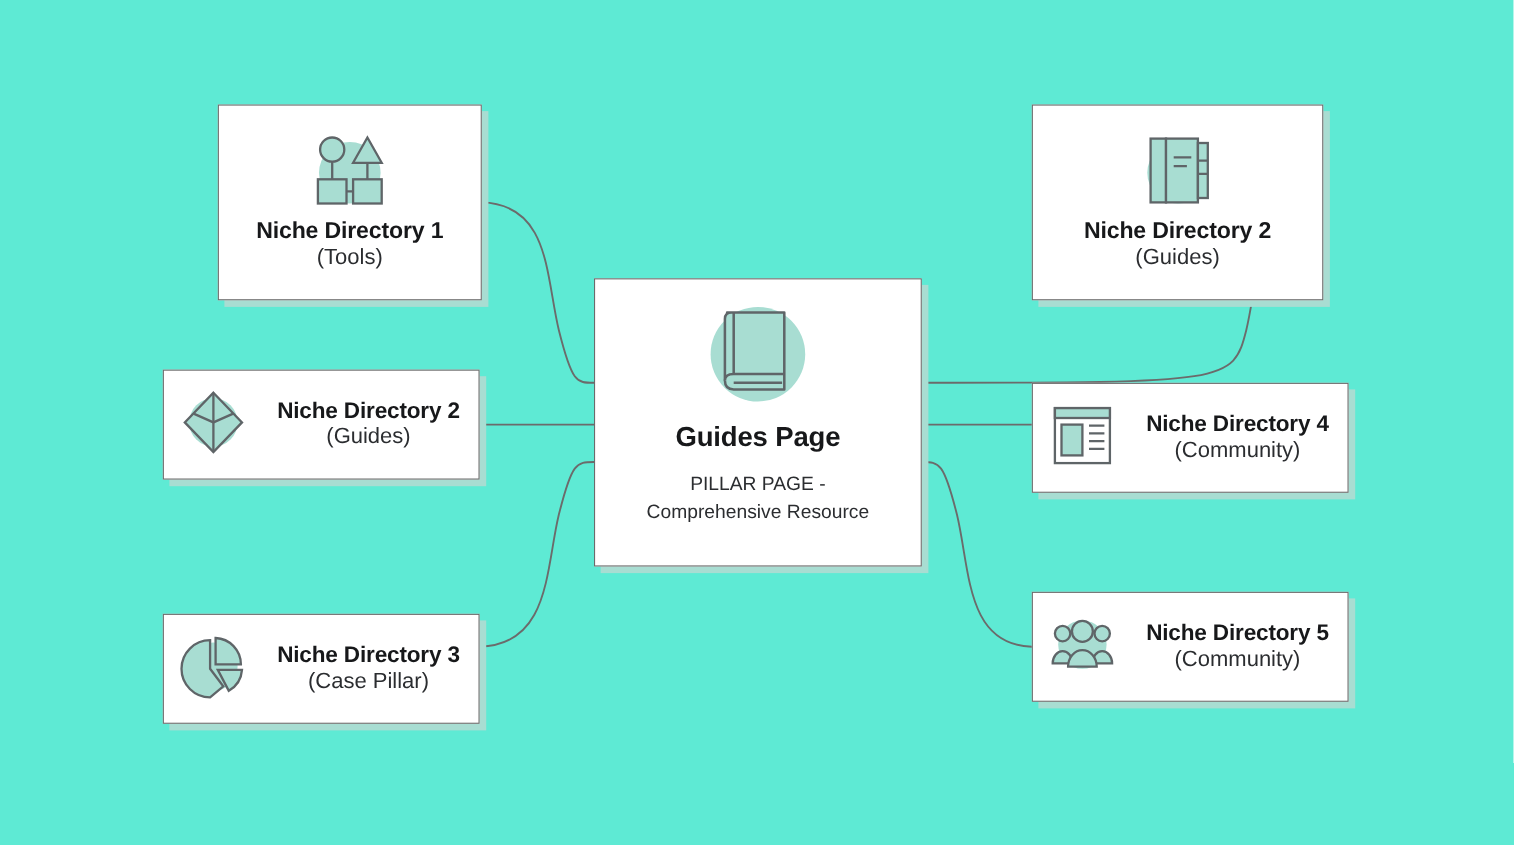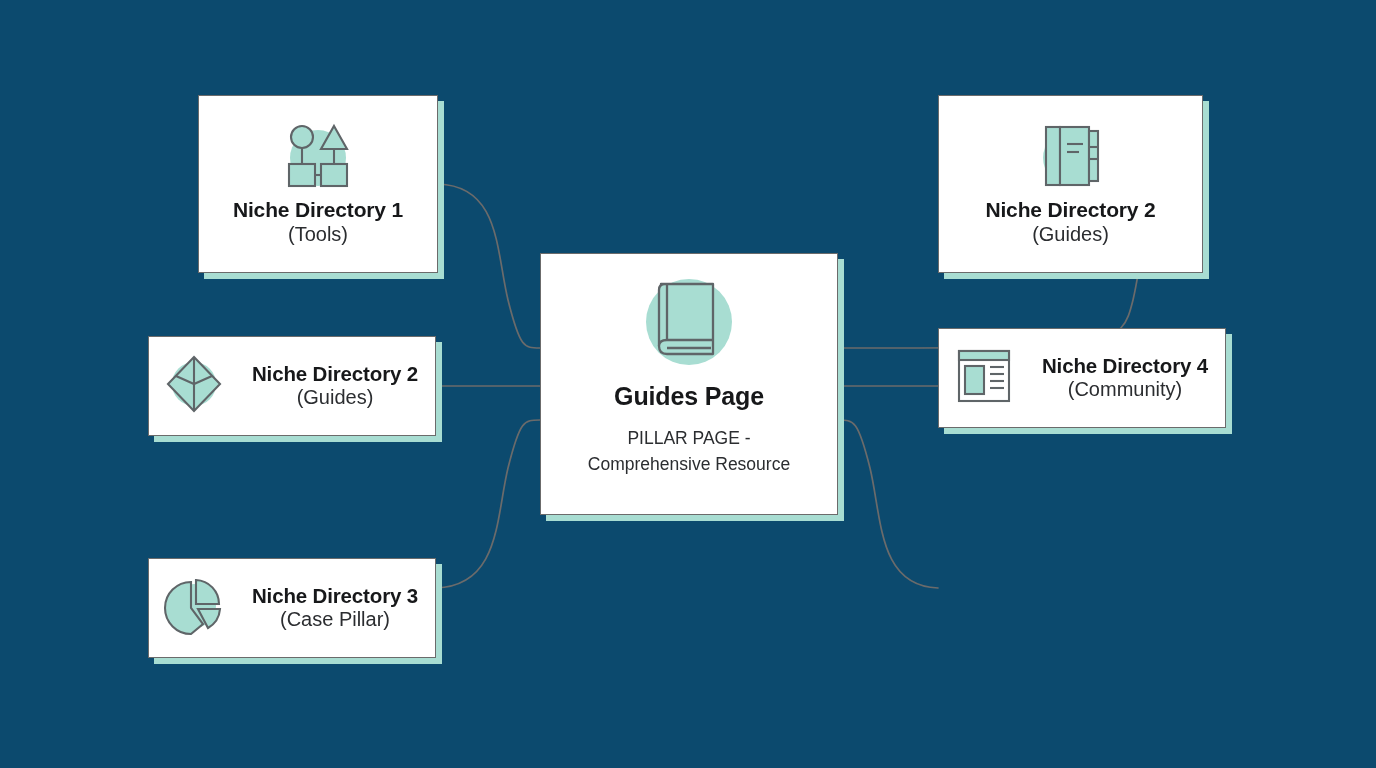--- a/index.html
+++ b/index.html
@@ -4,21 +4,21 @@
 <style>
   html, body {
     margin: 0;
     padding: 0;
     background: #ffffff;
   }
   #canvas {
     position: relative;
     width: 1376px;
     height: 768px;
-    background: #0c4a6e;
+    background: #5eead4;
     overflow: hidden;
     font-family: "Liberation Sans", sans-serif;
   }
   #edges {
     position: absolute;
     left: 0; top: 0;
     width: 1376px;
     height: 768px;
     pointer-events: none;
   }
@@ -83,21 +83,21 @@
     font-size: 17.5px;
     color: #2b2d30;
     text-align: center;
     line-height: 1.5;
     white-space: pre-line;
   }
   
   #node-tl { left: 198px; top: 95px;  width: 240px; height: 178px; }
   #node-tr { left: 938px; top: 95px;  width: 265px; height: 178px; }
   #node-ml { left: 148px; top: 336px; width: 288px; height: 100px; }
-  #node-mr { left: 938px; top: 328px; width: 288px; height: 100px; }
+  #node-mr { left: 938px; top: 348px; width: 288px; height: 100px; }
   #node-bl { left: 148px; top: 538px; width: 288px; height: 100px; margin-top: 20px; }
   #node-br { left: 938px; top: 538px; width: 288px; height: 100px; }
   #node-tl .title, #node-tr .title { font-size: 21px; }
 </style>
 </head>
 <body>
 
 <div id="canvas">
 
   <svg id="edges" viewBox="0 0 1376 768" width="1376" height="768">
@@ -201,20 +201,39 @@
           <path d="M 35 33 L 57 33 A 24 24 0 0 1 45 52 Z"></path>
         </g>
       </svg>
     </span>
     <span class="node-text">
       <span class="title">Niche Directory 3</span>
       <span class="subtitle">(Case Pillar)</span>
     </span>
   </div>
 
+  <div class="node horizontal" id="node-br">
+    <span class="node-icon">
+      <svg width="62" height="60" viewBox="0 0 62 60">
+        <circle cx="31" cy="30" r="22" fill="#a8ddd2"></circle>
+        <g stroke="#5f6568" stroke-width="2.1" fill="#a8ddd2">
+          <circle cx="13" cy="20" r="7"></circle>
+          <path d="M 4 47 A 9 11 0 0 1 22 47 Z"></path>
+          <circle cx="49" cy="20" r="7"></circle>
+          <path d="M 40 47 A 9 11 0 0 1 58 47 Z"></path>
+          <circle cx="31" cy="18" r="9.5"></circle>
+          <path d="M 18 50 A 13 15 0 0 1 44 50 Z"></path>
+        </g>
+      </svg>
+    </span>
+    <span class="node-text">
+      <span class="title">Niche Directory 5</span>
+      <span class="subtitle">(Community)</span>
+    </span>
+  </div>
 
   <div class="node" id="center-node">
     <span class="node-icon">
       <svg width="96" height="92" viewBox="0 0 96 92">
         <circle cx="48" cy="46" r="43" fill="#a8ddd2"></circle>
         <g stroke="#5f6568" stroke-width="2.3" fill="#a8ddd2" stroke-linejoin="round">
           <path d="M 20 8 L 72 8 L 72 78 L 26 78 Q 18 78 18 70 L 18 14 Q 18 8 24 8 Z"></path>
           <path d="M 26 8 L 26 68"></path>
           <path d="M 18 70 Q 18 64 26 64 L 72 64"></path>
           <path d="M 26 72 L 70 72"></path>

